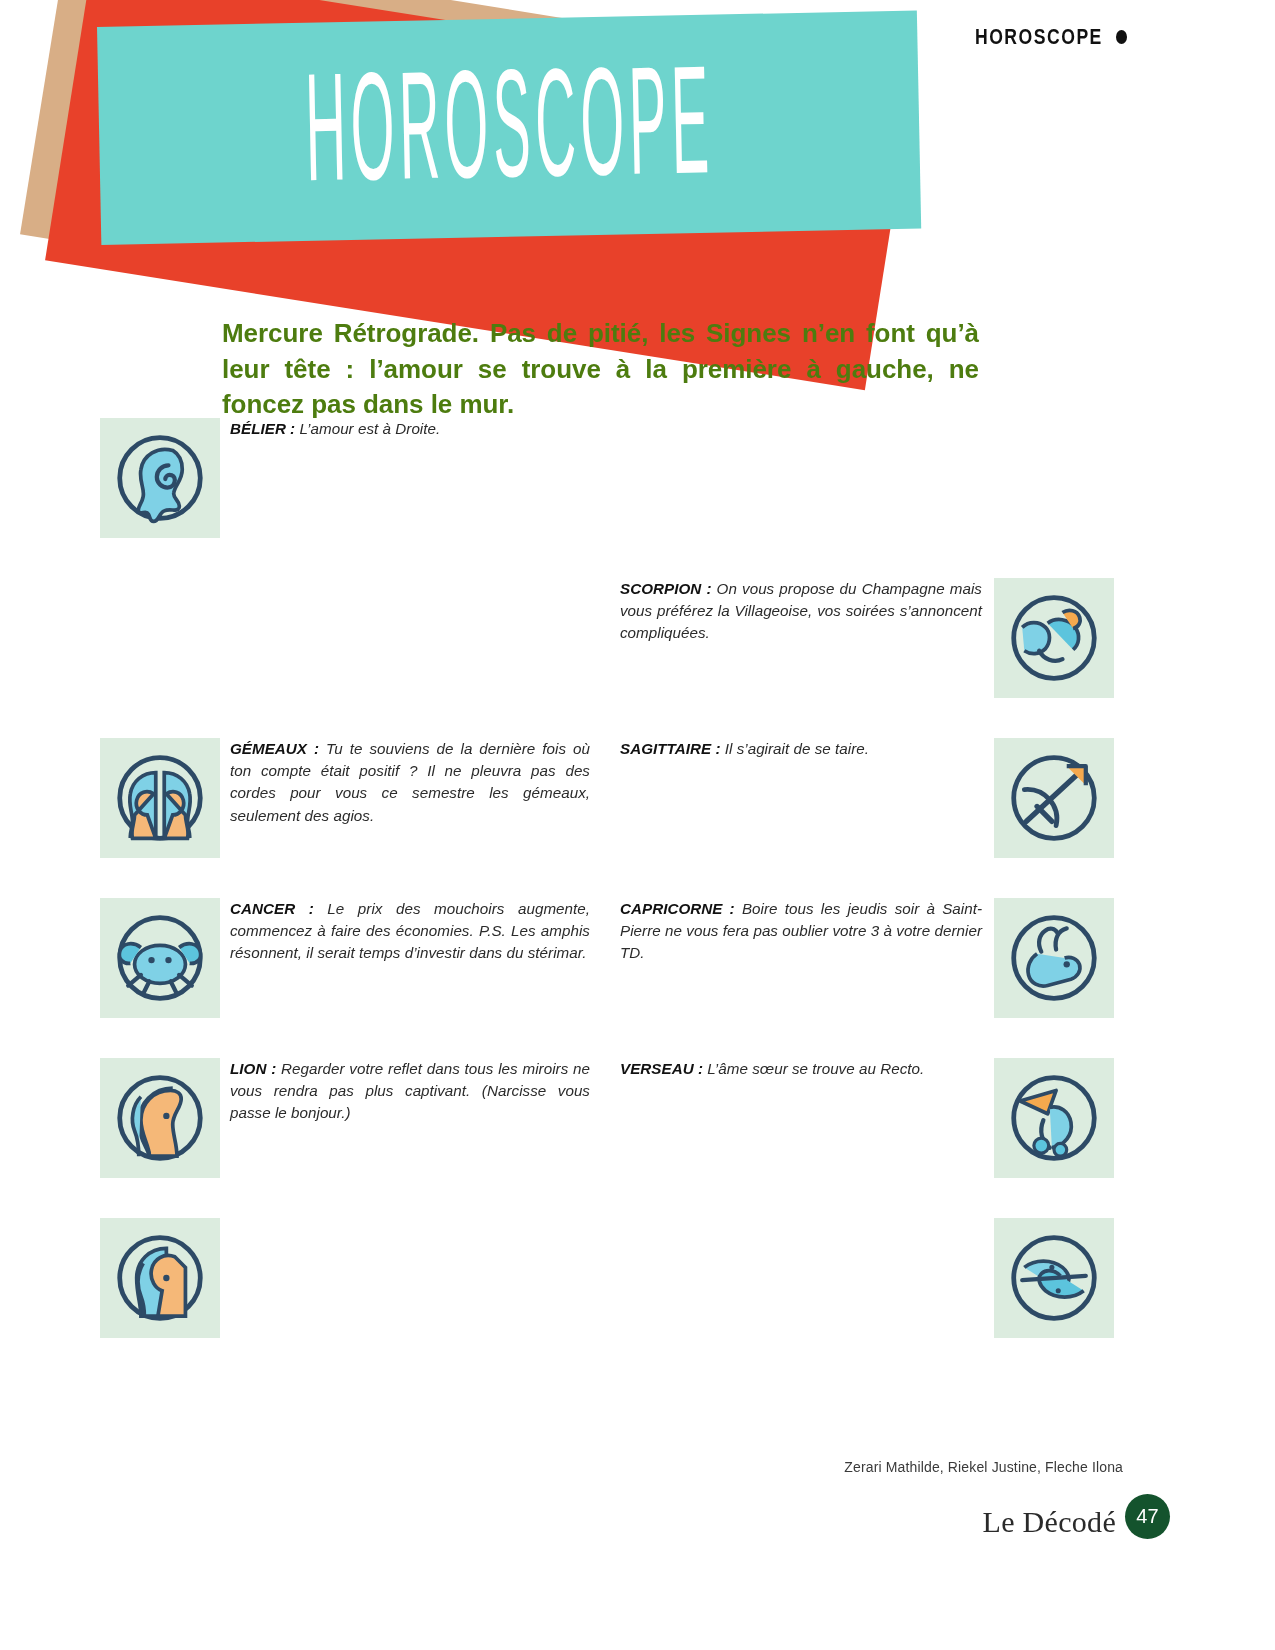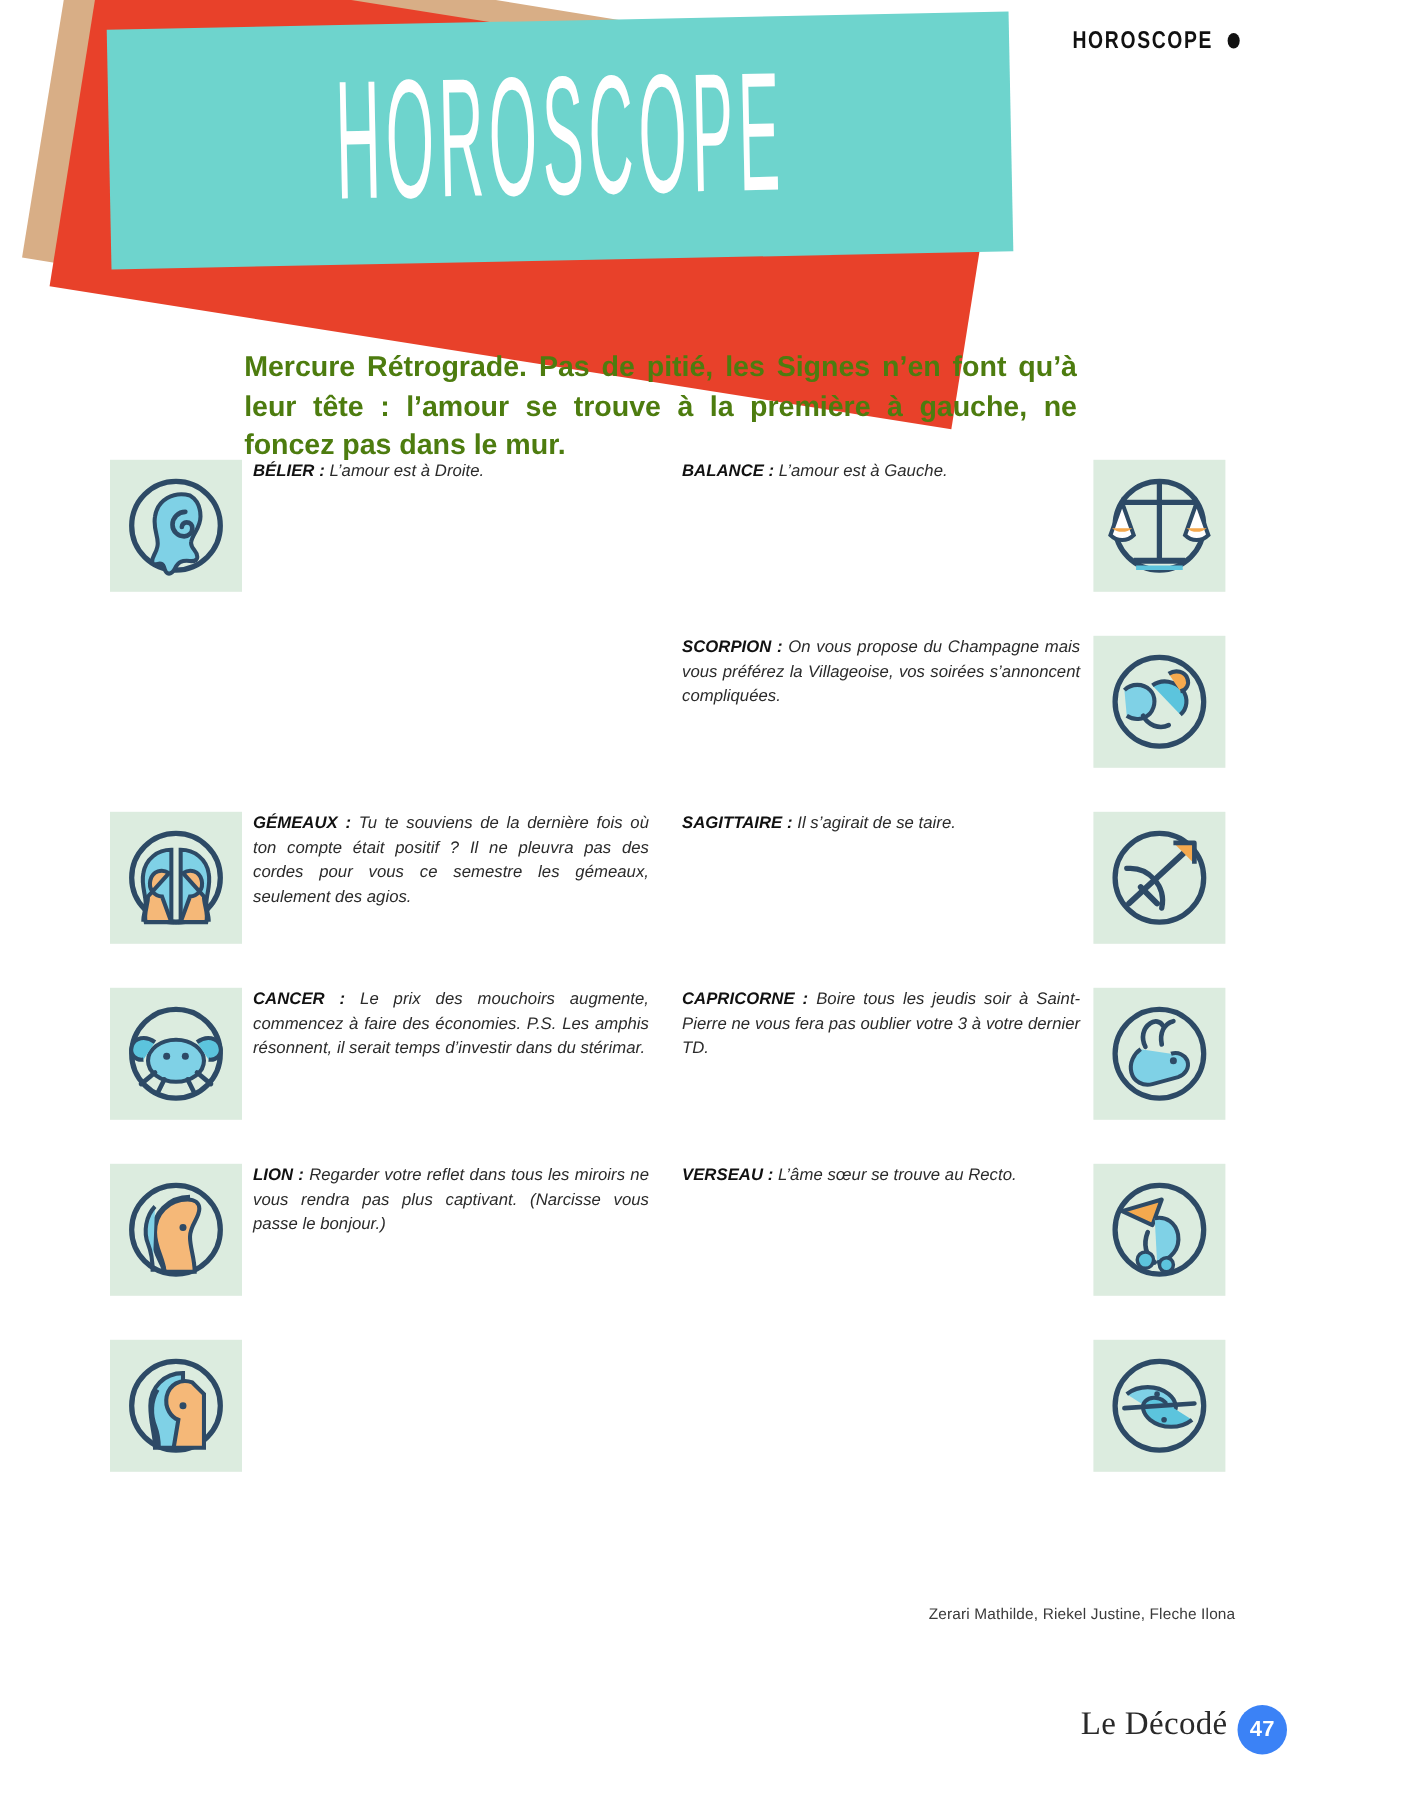--- a/index.html
+++ b/index.html
@@ -97,32 +97,32 @@
   .sign-name{font-weight:700;color:#111111;}
 
   .tile svg{display:block;}
 
   
   .credits{
     position:absolute;left:0;top:1459px;width:1123px;
     text-align:right;font-size:14px;color:#3a3a3a;letter-spacing:0.01em;
   }
   .colophon{
-    position:absolute;right:105px;top:1550px;
-    display:flex;align-items:flex-start;gap:9px;
+    position:absolute;right:105px;top:1494px;
+    display:flex;align-items:flex-end;gap:9px;
   }
   .colophon-name{
     font-family:"Liberation Serif", serif;
     font-size:30px;color:#2a2a2a;font-weight:400;letter-spacing:0.01em;
   }
   .page-badge{
     width:45px;height:45px;border-radius:50%;
-    background:#3b82f6;color:#ffffff;
+    background:#14532d;color:#ffffff;
     display:flex;align-items:center;justify-content:center;
-    font-size:20px;font-weight:700;letter-spacing:0.01em;
+    font-size:20px;font-weight:400;letter-spacing:0.01em;
   }
 </style>
 </head>
 <body>
 
 <div class="header-zone">
   <div class="banner-layer layer-tan"></div>
   <div class="banner-layer layer-red"></div>
   <div class="banner-layer layer-teal">
     <div class="banner-title">HOROSCOPE</div>
@@ -142,39 +142,20 @@
     <div class="cell cell-left">
       <div class="tile">
         <svg width="106" height="106" viewBox="0 0 100 100">
           <circle cx="50" cy="50" r="38" fill="none" stroke="#2d4a66" stroke-width="4.5"></circle>
           <path d="M62 24c-14-4-28 4-30 18-2 12 4 18 2 26-1 6-6 10-4 14 2 3 7-2 9 2 2 3 1 7 5 7 5 0 5-8 10-10 6-3 12 2 14-3 2-6-6-8-5-14 1-7 8-12 8-22 0-9-4-15-9-18z" fill="#7fd1e6" stroke="#2d4a66" stroke-width="3.5" stroke-linejoin="round"></path>
           <path d="M58 38c-6 0-11 5-11 11s5 10 10 10c4 0 7-3 7-7 0-3-2-5-5-5-2 0-4 2-4 4" fill="none" stroke="#2d4a66" stroke-width="4" stroke-linecap="round"></path>
         </svg>
       </div>
       <div class="sign-text">
         <span class="sign-name">BÉLIER :</span><span> L’amour est à Droite.</span>
-      </div>
-    </div>
-    <div class="cell cell-right">
-      <div class="sign-text">
-        <span class="sign-name">BALANCE :</span><span>  L’amour est à Gauche.</span>
-      </div>
-      <div class="tile">
-        <svg width="106" height="106" viewBox="0 0 100 100">
-          <circle cx="50" cy="50" r="38" fill="none" stroke="#2d4a66" stroke-width="4.5"></circle>
-          <line x1="50" y1="12" x2="50" y2="80" stroke="#2d4a66" stroke-width="4.5"></line>
-          <line x1="18" y1="30" x2="82" y2="30" stroke="#2d4a66" stroke-width="4.5"></line>
-          <path d="M18 30 L8 58 a14 14 0 0 0 20 0 Z" fill="#ffffff" stroke="#2d4a66" stroke-width="3.5"></path>
-          <path d="M9 52 a14 14 0 0 0 18 0 a14 14 0 0 1 -18 0 Z" fill="#f5a94e"></path>
-          <path d="M9.3 52 h17.4 a13.5 13.5 0 0 1 -17.4 0 Z" fill="#f5a94e"></path>
-          <path d="M82 30 L72 58 a14 14 0 0 0 20 0 Z" fill="#ffffff" stroke="#2d4a66" stroke-width="3.5"></path>
-          <path d="M73.3 52 h17.4 a13.5 13.5 0 0 1 -17.4 0 Z" fill="#f5a94e"></path>
-          <line x1="28" y1="80" x2="72" y2="80" stroke="#2d4a66" stroke-width="5"></line>
-          <path d="M30 84 h40 v4 h-40 z" fill="#5cc4dd"></path>
-        </svg>
       </div>
     </div>
   </div>
 
   <div class="row">
     <div class="cell cell-right">
       <div class="sign-text">
         <span class="sign-name">SCORPION :</span><span> On vous propose du Champagne mais vous préférez la Villageoise, vos soirées s’annoncent compliquées.</span>
       </div>
       <div class="tile">

